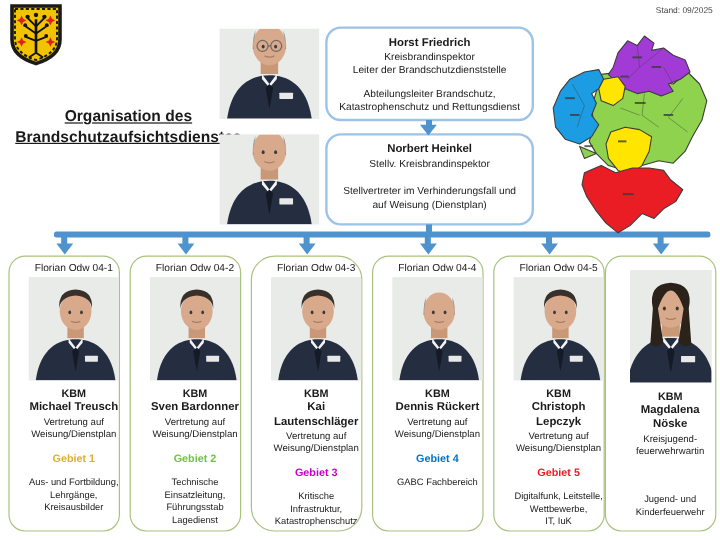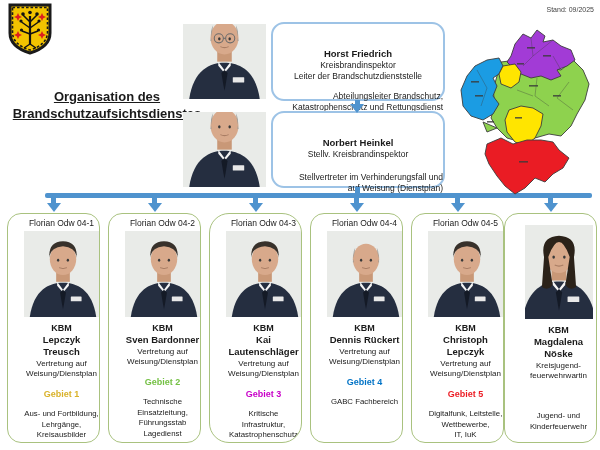--- a/index.html
+++ b/index.html
@@ -12,26 +12,26 @@
   #main-title{position:absolute;left:57px;top:4px;font-size:15px;font-weight:bold;line-height:19px;}
   #stand{position:absolute;right:6px;top:6px;font-size:7px;color:#444;}
   #org-label{position:absolute;left:0px;top:88px;width:214px;text-align:center;
              font-size:13px;font-weight:bold;line-height:17px;text-decoration:underline;}
 
   
   .leader-photo{position:absolute;width:83px;height:75px;overflow:hidden;background:#e9ebe8;}
   #photo-friedrich{left:183px;top:24px;}
   #photo-heinkel{left:183px;top:112px;}
   .leader-box{position:absolute;left:271px;width:174px;box-sizing:border-box;background:#fff;
-              border:2px solid #9dc3e6;border-radius:13px;text-align:center;padding-top:24px;}
+              border:2px solid #9dc3e6;border-radius:13px;text-align:center;padding-top:6px;}
   #box-friedrich{top:22px;height:79px;}
   #box-heinkel{top:111px;height:77px;}
   .l-name{font-size:9.5px;font-weight:bold;line-height:12px;}
   .l-roles{font-size:8.5px;line-height:11px;}
-  .l-note{font-size:8.5px;line-height:11px;margin-top:9px;text-align:right;}
+  .l-note{font-size:8.5px;line-height:11px;margin-top:9px;}
   #box-heinkel .l-note{margin-top:12px;}
 
   
   .conn{position:absolute;background:#4f93ce;}
   .arrow-head{position:absolute;width:0;height:0;border-left:7px solid transparent;
               border-right:7px solid transparent;border-top:9px solid #4f93ce;}
 
   
   #map{position:absolute;left:456px;top:26px;width:142px;height:170px;}
 
@@ -182,21 +182,21 @@
             <ellipse cx="35" cy="30" rx="1.2" ry="1.5" fill="#3a3a3a"></ellipse>
             <ellipse cx="45" cy="30" rx="1.2" ry="1.5" fill="#3a3a3a"></ellipse>
             <path d="M36,37.5 Q40,39.5 44,37.5" stroke="#a97d64" stroke-width="1" fill="none"></path>
             <path d="M6,88 C10,60 26,53 40,53 C54,53 70,60 74,88 Z" fill="#252e40"></path>
             <path d="M34,52 L40,60 L46,52 L46,56 L40,63 L34,56 Z" fill="#f4f4f4"></path>
             <path d="M40,60 L37,63 L39,75 L40,80 L41,75 L43,63 Z" fill="#141a26"></path>
             <rect x="48" y="67" width="11" height="5" rx="0.5" fill="#e8e8e8"></rect>
           </svg>
         </div>
     <div class="rank">KBM</div>
-    <div class="name">Lepczyk Treusch</div>
+    <div class="name">Michael Treusch</div>
     <div class="role pre">Vertretung auf
 Weisung/Dienstplan</div>
     <div class="gebiet" style="color: rgb(217, 178, 42);">Gebiet 1</div>
     <div class="tasks pre">Aus- und Fortbildung,
 Lehrgänge,
 Kreisausbilder</div>
   </div>
       <div class="card" style="left: 108px;">
     <div class="callsign">Florian Odw 04-2</div>
     <div class="photo">

